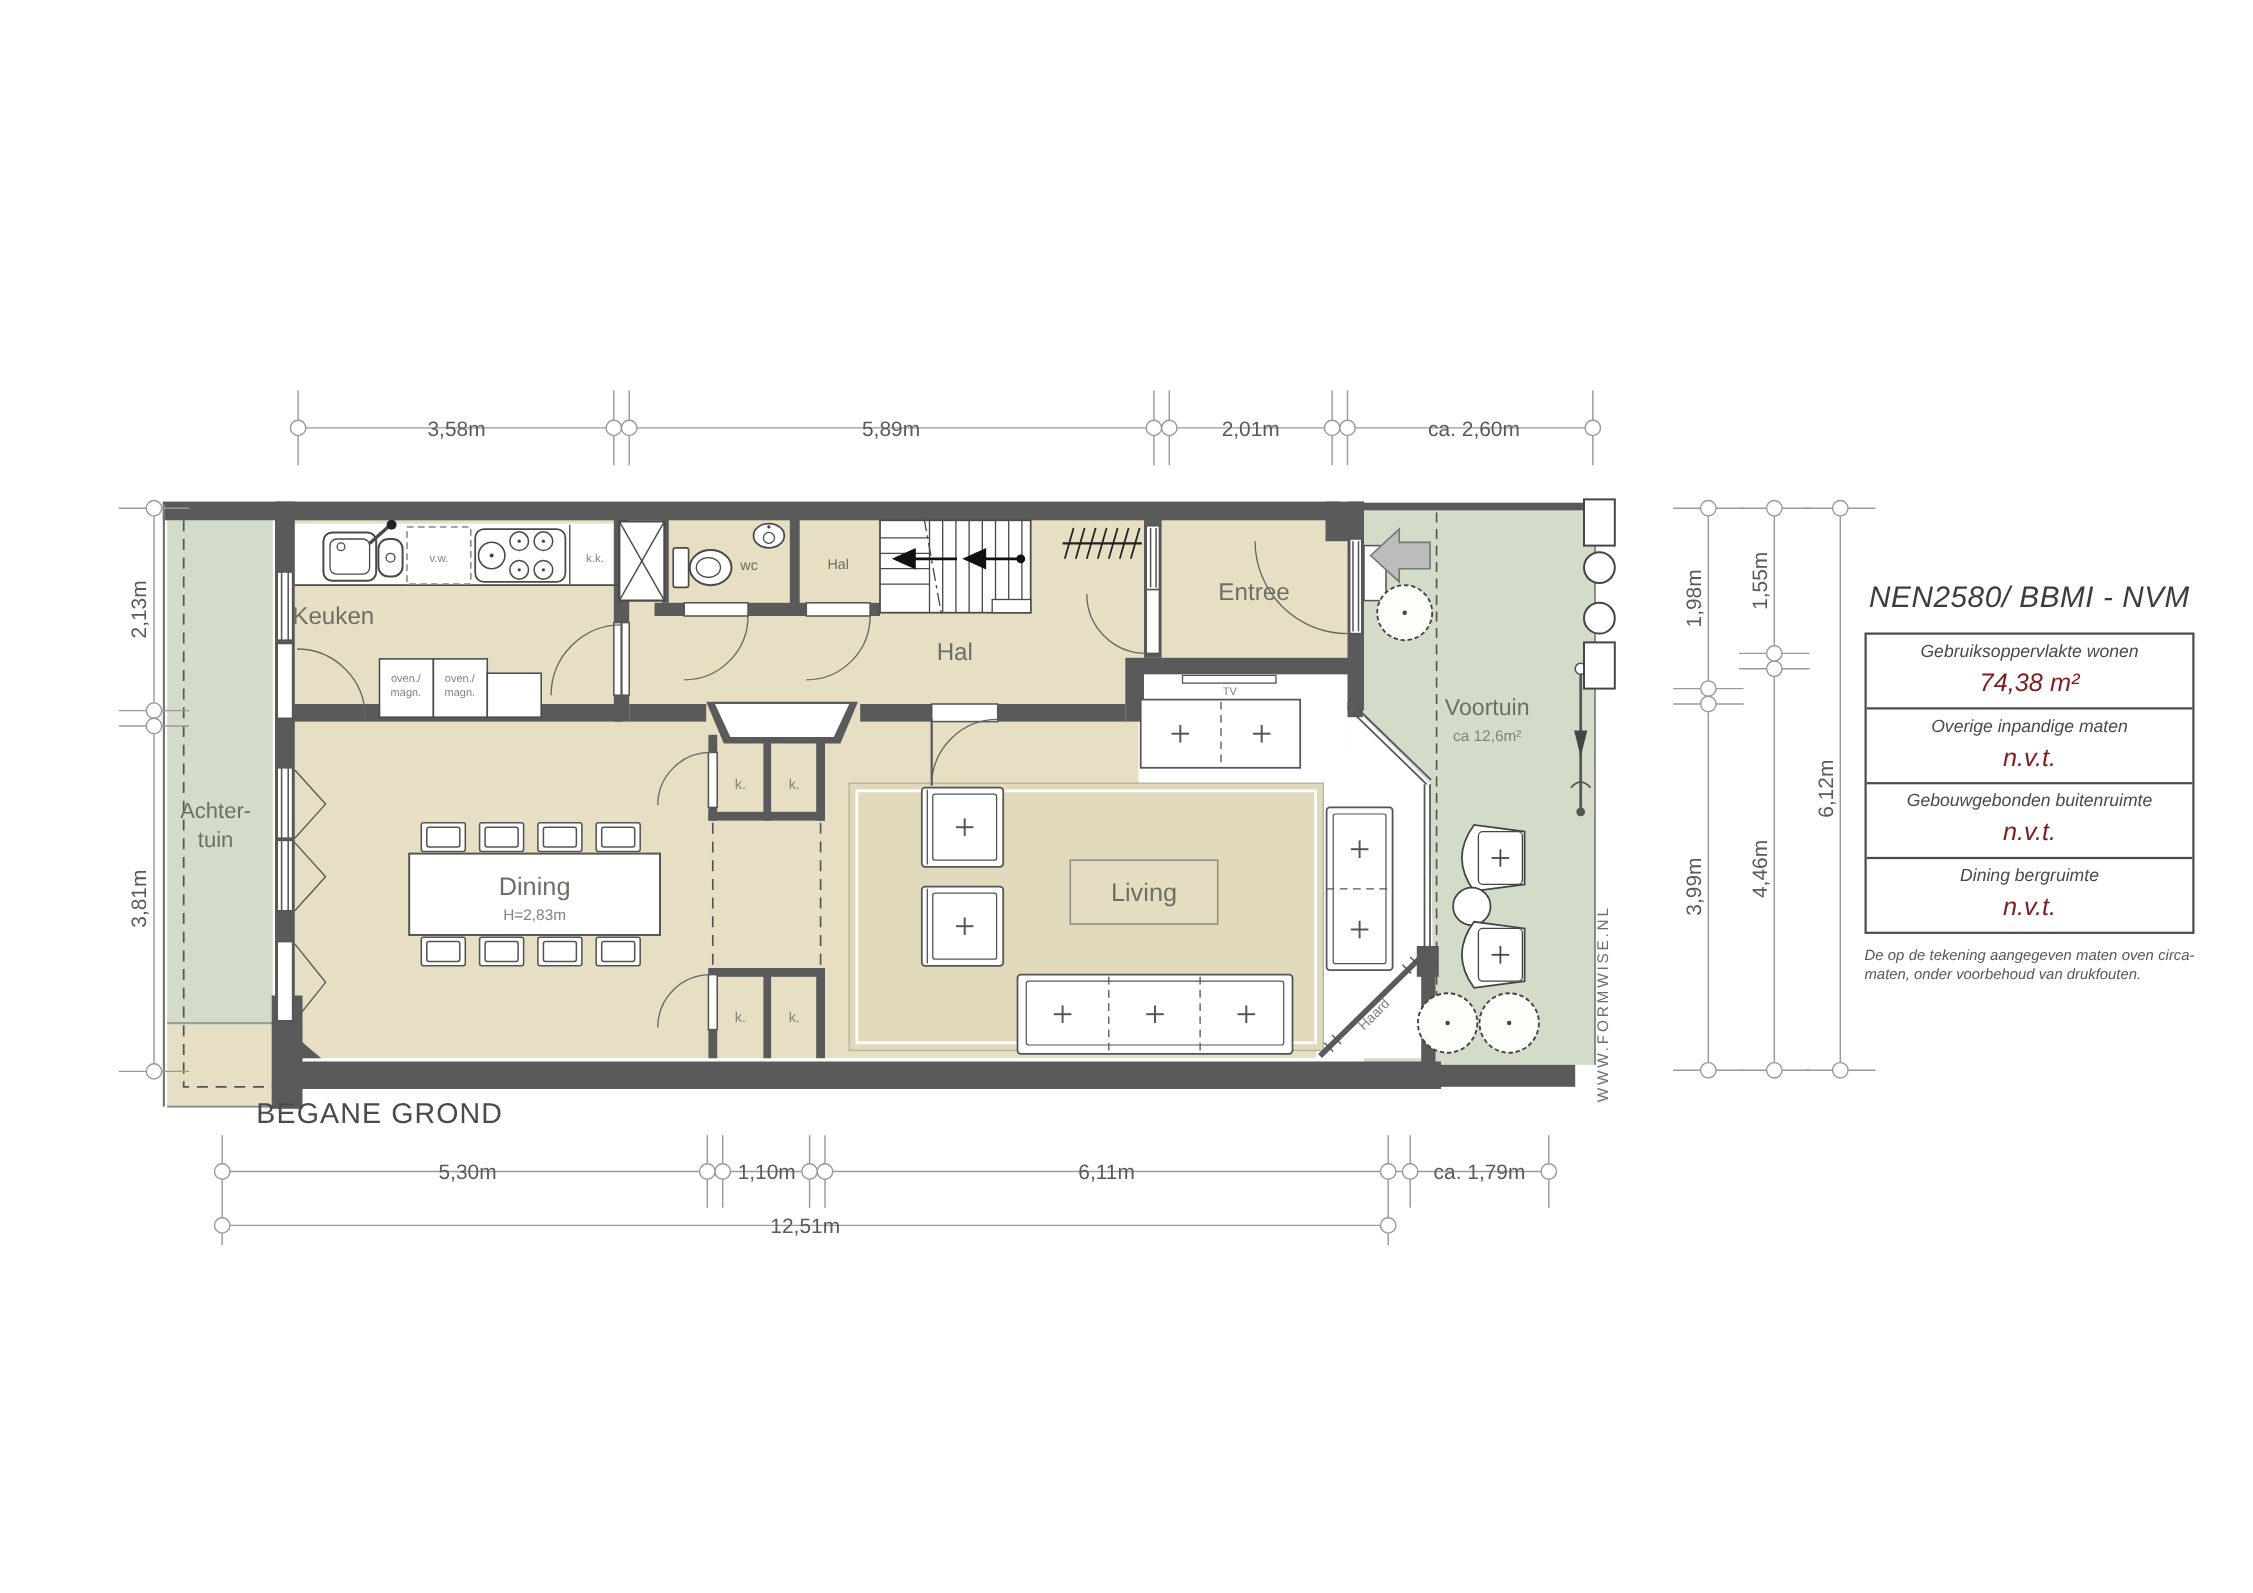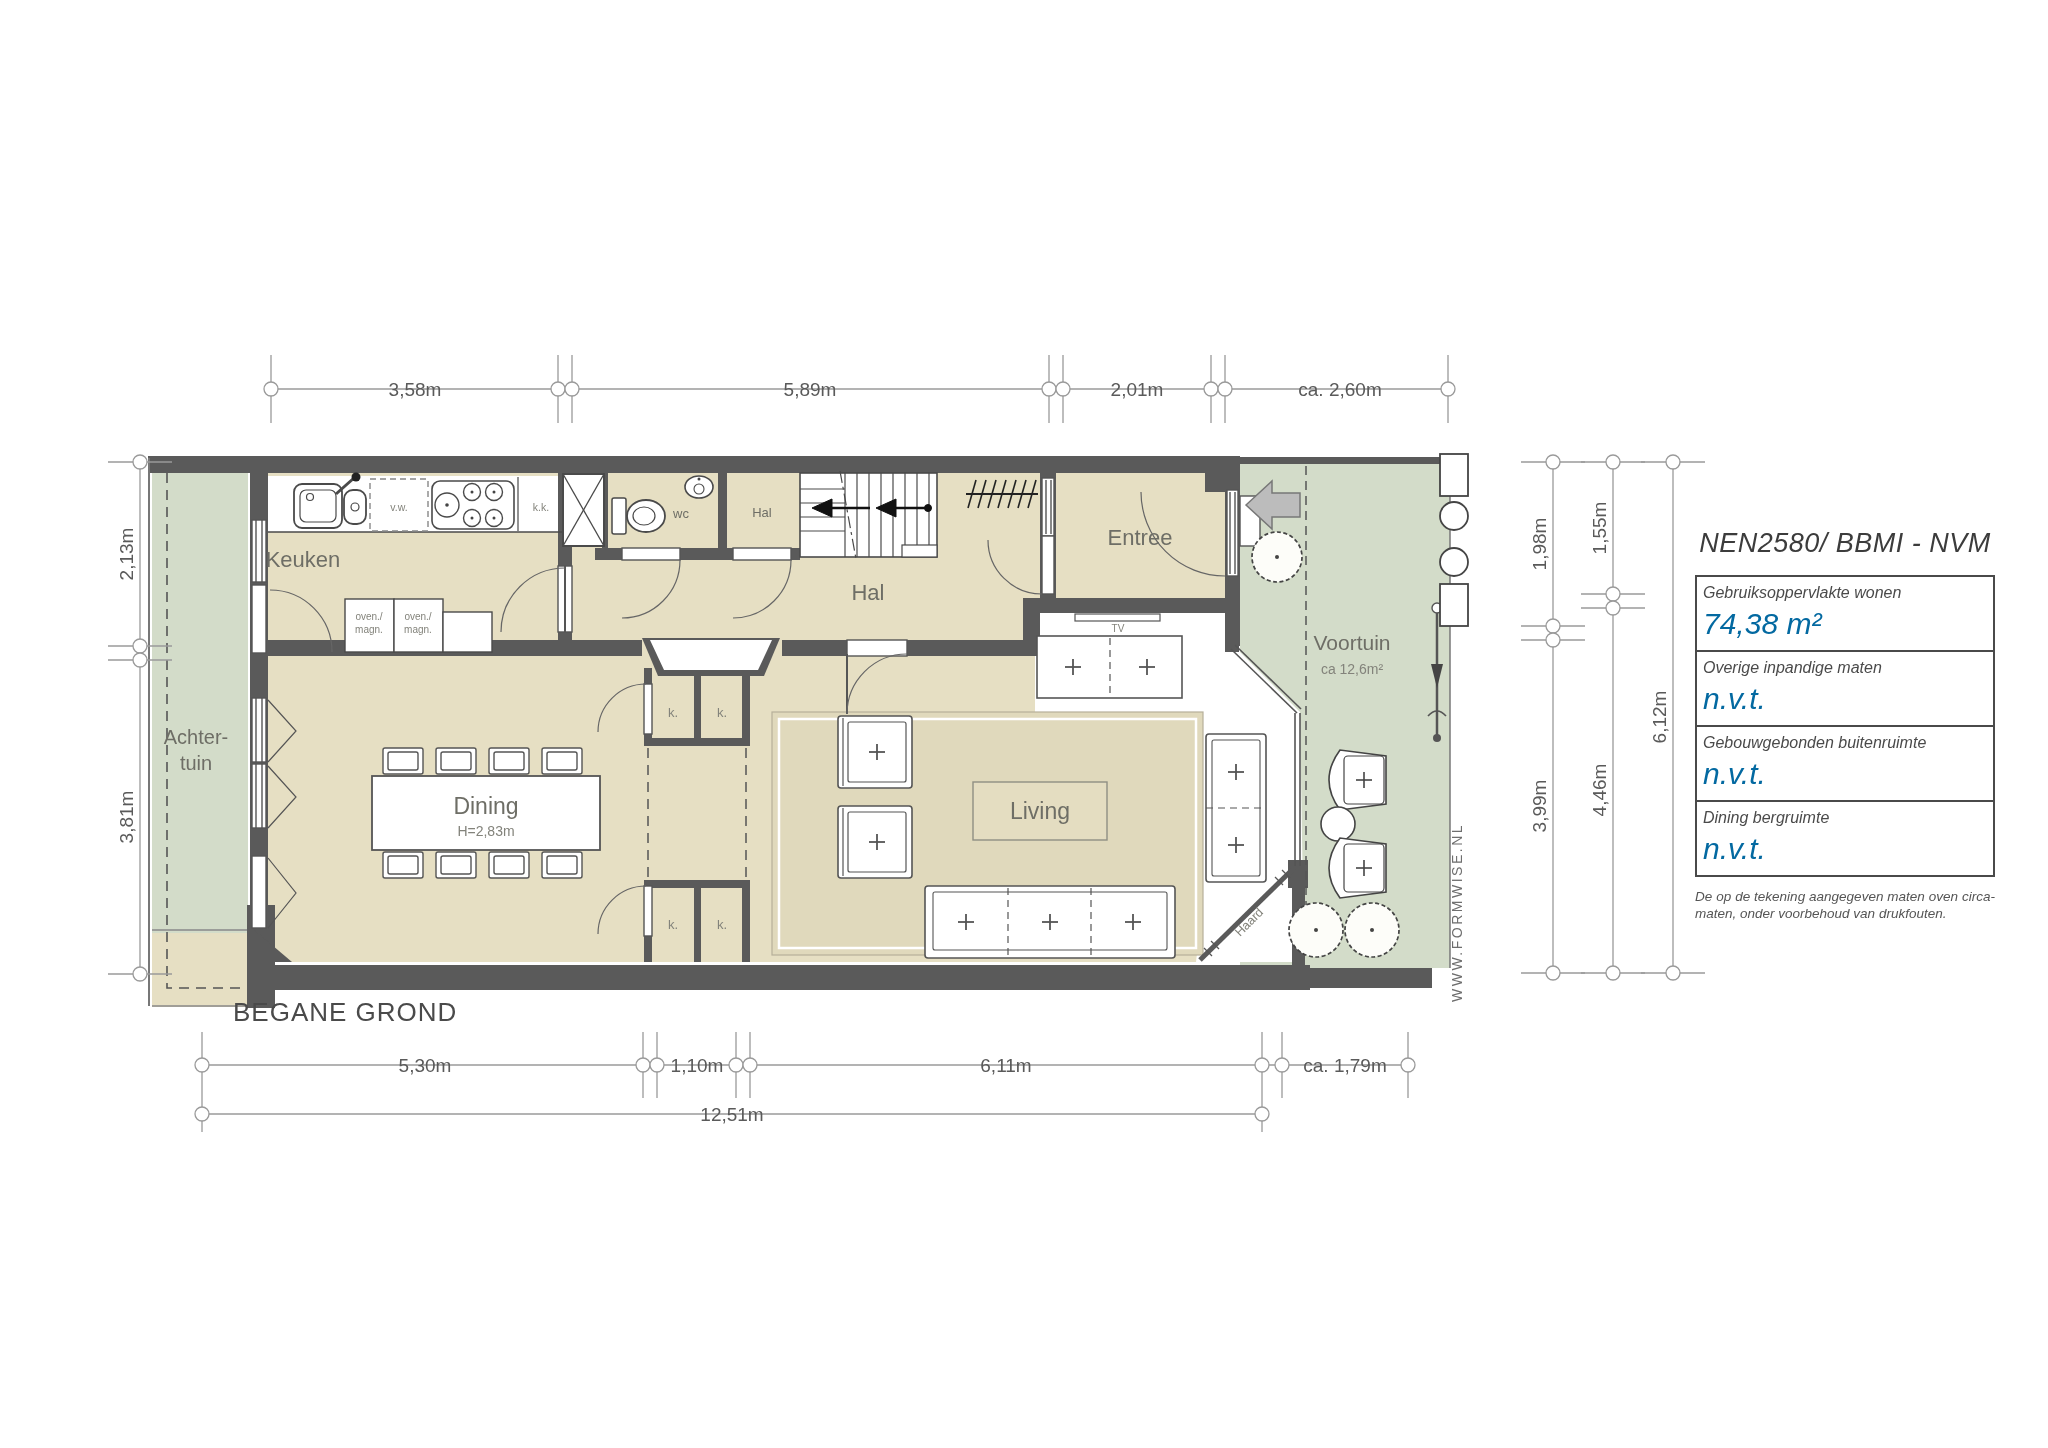--- a/index.html
+++ b/index.html
@@ -3,24 +3,24 @@
 <meta charset="utf-8">
 <style>
   html,body{margin:0;padding:0;background:#fff;}
   .canvas{position:relative;width:2048px;height:1448px;background:#ffffff;
           font-family:"Liberation Sans",sans-serif;overflow:hidden;}
   .plan-svg{position:absolute;left:0;top:0;}
   
   .legend{position:absolute;left:1695px;top:528px;width:300px;color:#3f3f3f;font-style:italic;}
   .legend-title{font-size:27px;text-align:center;letter-spacing:.5px;margin-bottom:16px;color:#3c3c3c;}
   .legend-table{border:2px solid #4a4a4a;}
-  .legend-row{border-bottom:2px solid #4a4a4a;padding:7px 6px 9px 6px;}
+  .legend-row{border-bottom:2px solid #4a4a4a;padding:7px 6px 9px 6px;text-align:center;}
   .legend-row:last-child{border-bottom:none;}
   .legend-row .lab{font-size:16px;color:#4a4a4a;}
-  .legend-row .val{font-size:30px;color:#0369a1;margin-top:5px;}
+  .legend-row .val{font-size:23px;color:#7f1d1d;margin-top:5px;}
   .legend-note{margin-top:12px;font-size:13.5px;line-height:1.25;color:#555;text-align:justify;}
   text{font-family:"Liberation Sans",sans-serif;}
   .dimtxt{font-size:19px;fill:#5a5a5a;}
   .roomtxt{fill:#6e6e66;}
   .smalltxt{fill:#83837b;}
 </style>
 </head>
 <body>
 
 <div class="canvas">

